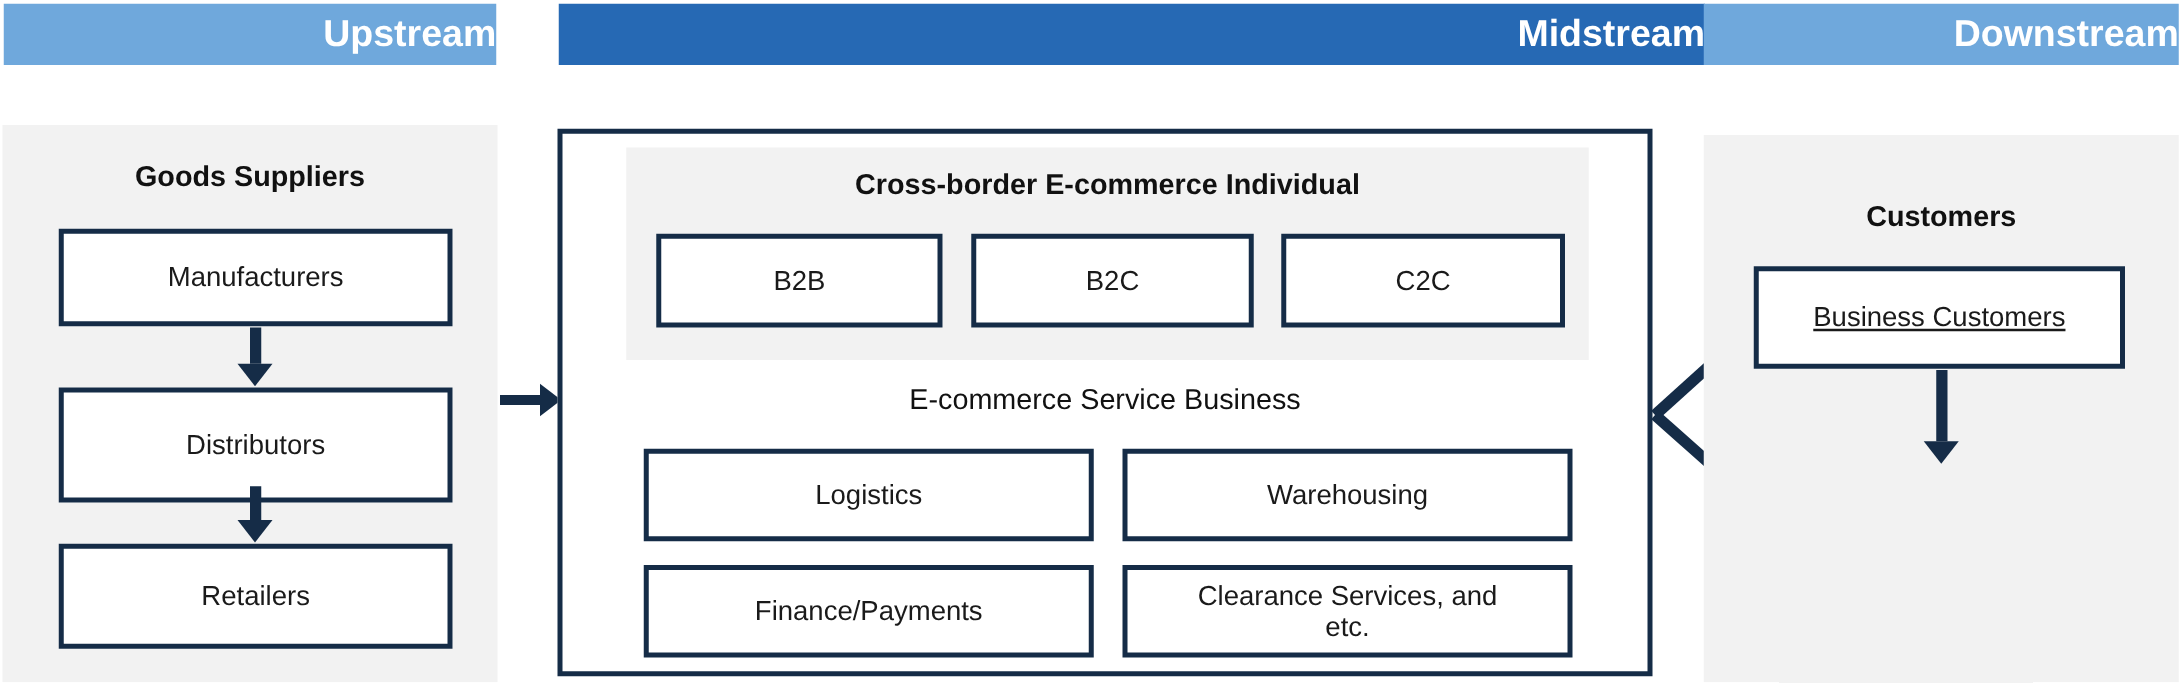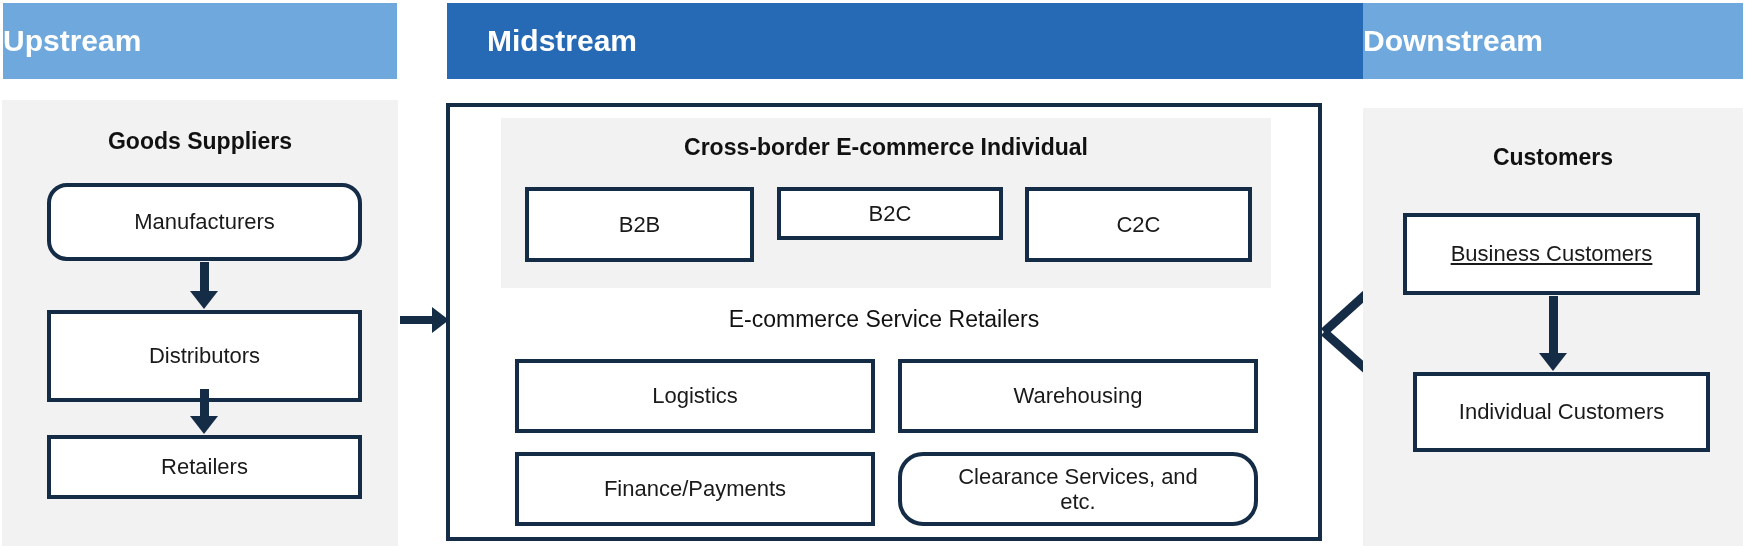--- a/index.html
+++ b/index.html
@@ -1,18 +1,18 @@
 <!DOCTYPE html>
 <html><head>
 <meta charset="utf-8">
 <style>
   html,body{margin:0;padding:0;background:#ffffff;font-family:"Liberation Sans",sans-serif;}
   #canvas{position:relative;width:1745px;height:546px;background:#ffffff;overflow:hidden;}
 
-  .hdr{position:absolute;top:3px;height:76px;display:flex;align-items:center;justify-content:flex-start;
+  .hdr{position:absolute;top:3px;height:49px;display:flex;align-items:center;justify-content:flex-end;
        color:#ffffff;font-weight:bold;font-size:30px;}
   .hdr.light{background:#6FA8DC;}
   .hdr.dark{background:#2669B4;}
 
   .panel{position:absolute;background:#F2F2F2;}
 
   .sec-title{position:absolute;text-align:center;font-weight:bold;font-size:23px;color:#111111;}
   .sec-title.normal{font-weight:normal;}
 
   .nbox{position:absolute;background:#ffffff;border:4px solid #152C47;box-sizing:border-box;
@@ -47,89 +47,86 @@
   <div class="hdr dark" style="left:447px;width:877px;padding-left:40px;">
     <span>Midstream</span>
   </div>
   <div class="hdr light" style="left:1363px;width:380px;">
     <span>Downstream</span>
   </div>
 
   <div class="panel" style="left:2px;top:100px;width:396px;height:446px;"></div>
   <div class="sec-title" style="left:2px;top:128px;width:396px;">Goods Suppliers</div>
 
-  <div class="nbox" style="left:47px;top:183px;width:315px;height:78px;border-radius:20px;">
+  <div class="nbox" style="left:47px;top:183px;width:315px;height:78px;">
     <span>Manufacturers</span>
   </div>
   <div class="v-arrow" style="left:190px;top:262px;">
     <div class="shaft" style="height:29px;"></div>
     <div class="head"></div>
   </div>
   <div class="nbox" style="left:47px;top:310px;width:315px;height:92px;">
     <span>Distributors</span>
   </div>
   <div class="v-arrow" style="left:190px;top:389px;">
     <div class="shaft" style="height:27px;"></div>
     <div class="head"></div>
   </div>
-  <div class="nbox" style="left:47px;top:435px;width:315px;height:64px;">
+  <div class="nbox" style="left:47px;top:435px;width:315px;height:84px;">
     <span>Retailers</span>
   </div>
 
   <div class="h-arrow" style="left:400px;top:307px;width:49px;">
     <div class="shaft" style="width:34px;"></div>
     <div class="head"></div>
   </div>
 
   <div class="big-frame" style="left:446px;top:103px;width:876px;height:438px;"></div>
   <div class="panel" style="left:501px;top:118px;width:770px;height:170px;"></div>
   <div class="sec-title" style="left:501px;top:134px;width:770px;">Cross-border E-commerce Individual</div>
 
   <div class="nbox" style="left:525px;top:187px;width:229px;height:75px;">
     <span>B2B</span>
   </div>
-  <div class="nbox" style="left:777px;top:187px;width:226px;height:53px;">
+  <div class="nbox" style="left:777px;top:187px;width:226px;height:75px;">
     <span>B2C</span>
   </div>
   <div class="nbox" style="left:1025px;top:187px;width:227px;height:75px;">
     <span>C2C</span>
   </div>
 
-  <div class="sec-title normal" style="left:446px;top:306px;width:876px;">E-commerce Service Retailers</div>
+  <div class="sec-title normal" style="left:446px;top:306px;width:876px;">E-commerce Service Business</div>
 
   <div class="nbox" style="left:515px;top:359px;width:360px;height:74px;">
     <span>Logistics</span>
   </div>
   <div class="nbox" style="left:898px;top:359px;width:360px;height:74px;">
     <span>Warehousing</span>
   </div>
   <div class="nbox" style="left:515px;top:452px;width:360px;height:74px;">
     <span>Finance/Payments</span>
   </div>
-  <div class="nbox" style="left:898px;top:452px;width:360px;height:74px;line-height:1.15;border-radius:25px;">
+  <div class="nbox" style="left:898px;top:452px;width:360px;height:74px;line-height:1.15;">
     <span style="max-width:270px;display:inline-block;">Clearance Services, and etc.</span>
   </div>
 
   <svg style="left:1316px;top:248px;" width="115" height="175" viewBox="0 0 115 175">
     <defs>
       <marker id="ah" markerWidth="20" markerHeight="18" refX="13" refY="8" orient="auto" markerUnits="userSpaceOnUse">
         <path d="M0,0 L18,8 L0,16 Z" fill="#152C47"></path>
       </marker>
     </defs>
     <path d="M8,84 L80,19" stroke="#152C47" stroke-width="9" fill="none" marker-end="url(#ah)"></path>
     <path d="M8,84 L88,155" stroke="#152C47" stroke-width="9" fill="none" marker-end="url(#ah)"></path>
   </svg>
 
   <div class="panel" style="left:1363px;top:108px;width:380px;height:438px;"></div>
-  <div class="sec-title" style="left:1363px;top:144px;width:380px;text-align:center;">Customers</div>
+  <div class="sec-title" style="left:1363px;top:160px;width:380px;text-align:center;">Customers</div>
 
   <div class="nbox" style="left:1403px;top:213px;width:297px;height:82px;text-decoration:underline;">
     <span>Business Customers</span>
   </div>
   <div class="v-arrow" style="left:1539px;top:296px;">
     <div class="shaft" style="height:57px;"></div>
     <div class="head"></div>
   </div>
-  <div class="nbox" style="left:1413px;top:372px;width:297px;height:80px;">
-    <span>Individual Customers</span>
-  </div>
 
 </div>
 
 </body></html>

